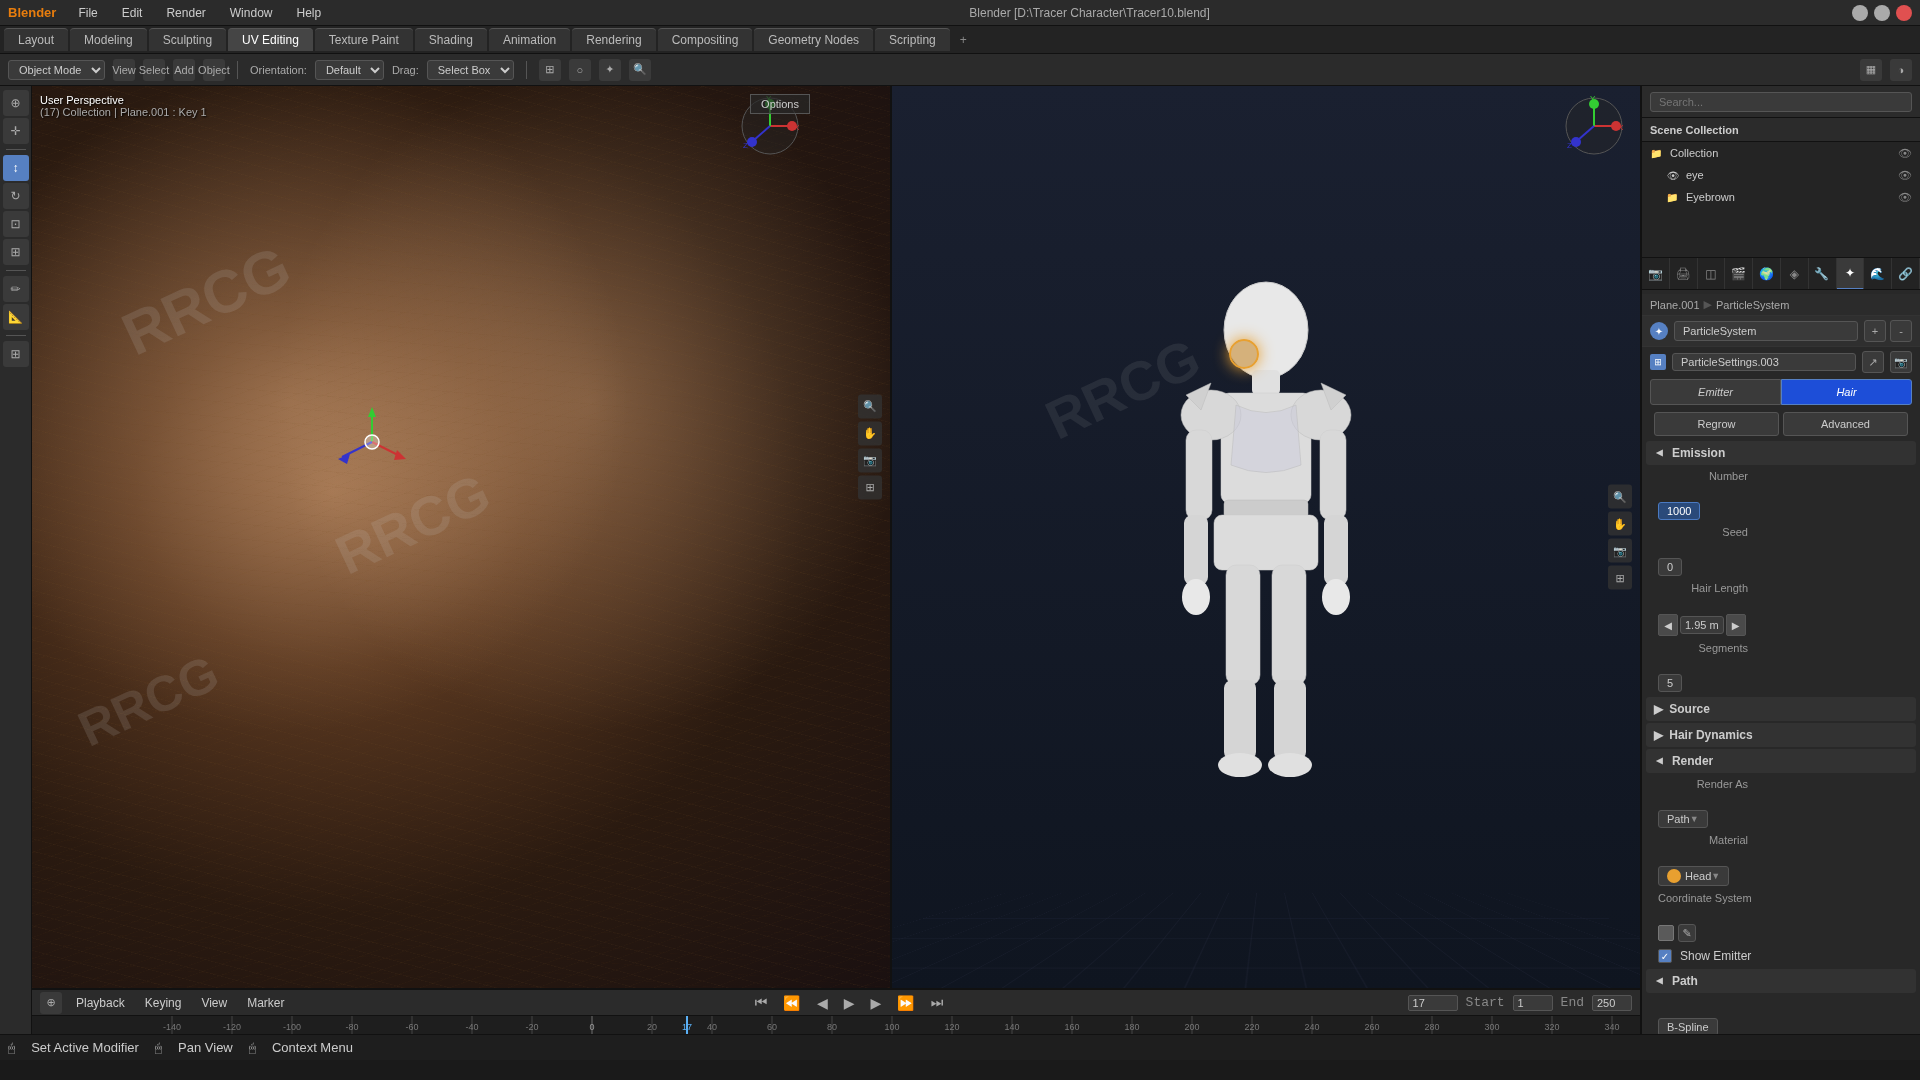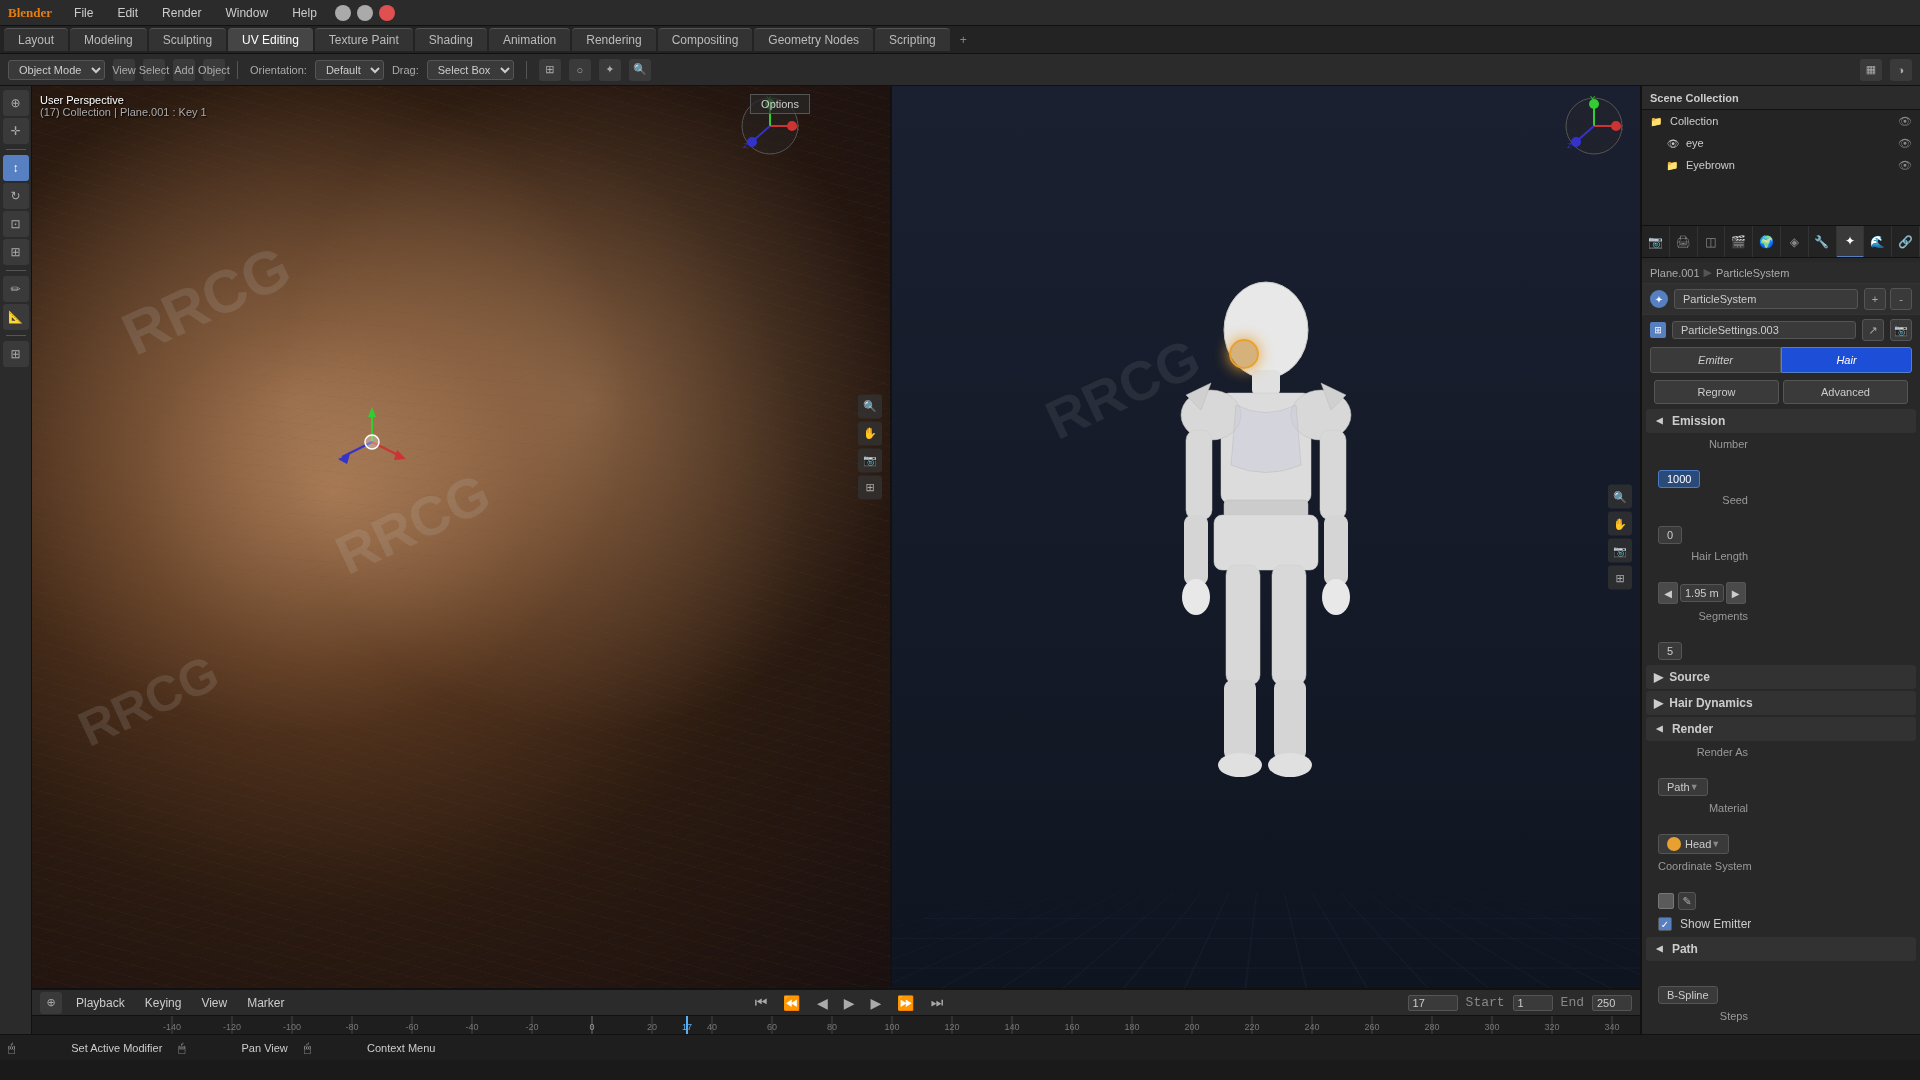--- a/index.html
+++ b/index.html
@@ -22,21 +22,20 @@
       align-items: center;
       border-bottom: 1px solid #111;
       padding: 0 8px;
       gap: 12px;
     }
     .top-menubar .app-logo {
       color: #e87d0d;
       font-weight: bold;
       font-size: 13px;
       margin-right: 4px;
-      font-family: Liberation Serif, serif;
     }
     .menu-item {
       color: #ccc;
       cursor: pointer;
       padding: 2px 6px;
       border-radius: 3px;
       font-size: 12px;
     }
     .title-center {
       flex: 1;
@@ -285,22 +284,21 @@
       height: 26px;
       background: #1e1e1e;
       display: flex;
       align-items: center;
       padding: 0 8px;
       gap: 16px;
       border-top: 1px solid #111;
     }
     .status-item {
       color: #888;
-      font-size: 11px;
-      margin-left: 40px;
+      font-size: 13px;
     }
     .status-item span { color: #ccc; }
 
     
     .right-panel {
       width: 280px;
       background: #282828;
       border-left: 2px solid #111;
       display: flex;
       flex-direction: column;
@@ -690,20 +688,21 @@
 
 <div class="full-layout">
 
   <div class="top-menubar">
     <span class="app-logo">Blender</span>
     <span class="menu-item">File</span>
     <span class="menu-item">Edit</span>
     <span class="menu-item">Render</span>
     <span class="menu-item">Window</span>
     <span class="menu-item">Help</span>
+    <div class="title-center">Blender [D:\Tracer Character\Tracer10.blend]</div>
     <div class="win-controls">
       <div class="win-btn win-min"></div>
       <div class="win-btn win-max"></div>
       <div class="win-btn win-close"></div>
     </div>
   </div>
 
   <div class="workspace-tabs">
     <div class="ws-tab">Layout</div>
     <div class="ws-tab">Modeling</div>
@@ -984,20 +983,23 @@
             <text x="1580" y="14" fill="#777" font-size="9" text-anchor="middle">340</text>
             <line x1="1620" y1="0" x2="1620" y2="100%" stroke="#444" stroke-width="1"></line>
             <text x="1620" y="14" fill="#777" font-size="9" text-anchor="middle">360</text>
           </svg>
         </div>
       </div>
     </div>
 
     <div class="right-panel">
 
+      <div class="props-header">
+        <input class="props-search" type="text" placeholder="Search..." style="">
+      </div>
 
       <div class="outliner">
         <div class="outliner-header">
           <span>Scene Collection</span>
         </div>
         <div class="outliner-item">
           <span class="outliner-icon">📁</span>
           <span>Collection</span>
           <span style="flex:1;"></span>
           <span class="eye-icon">👁</span>

